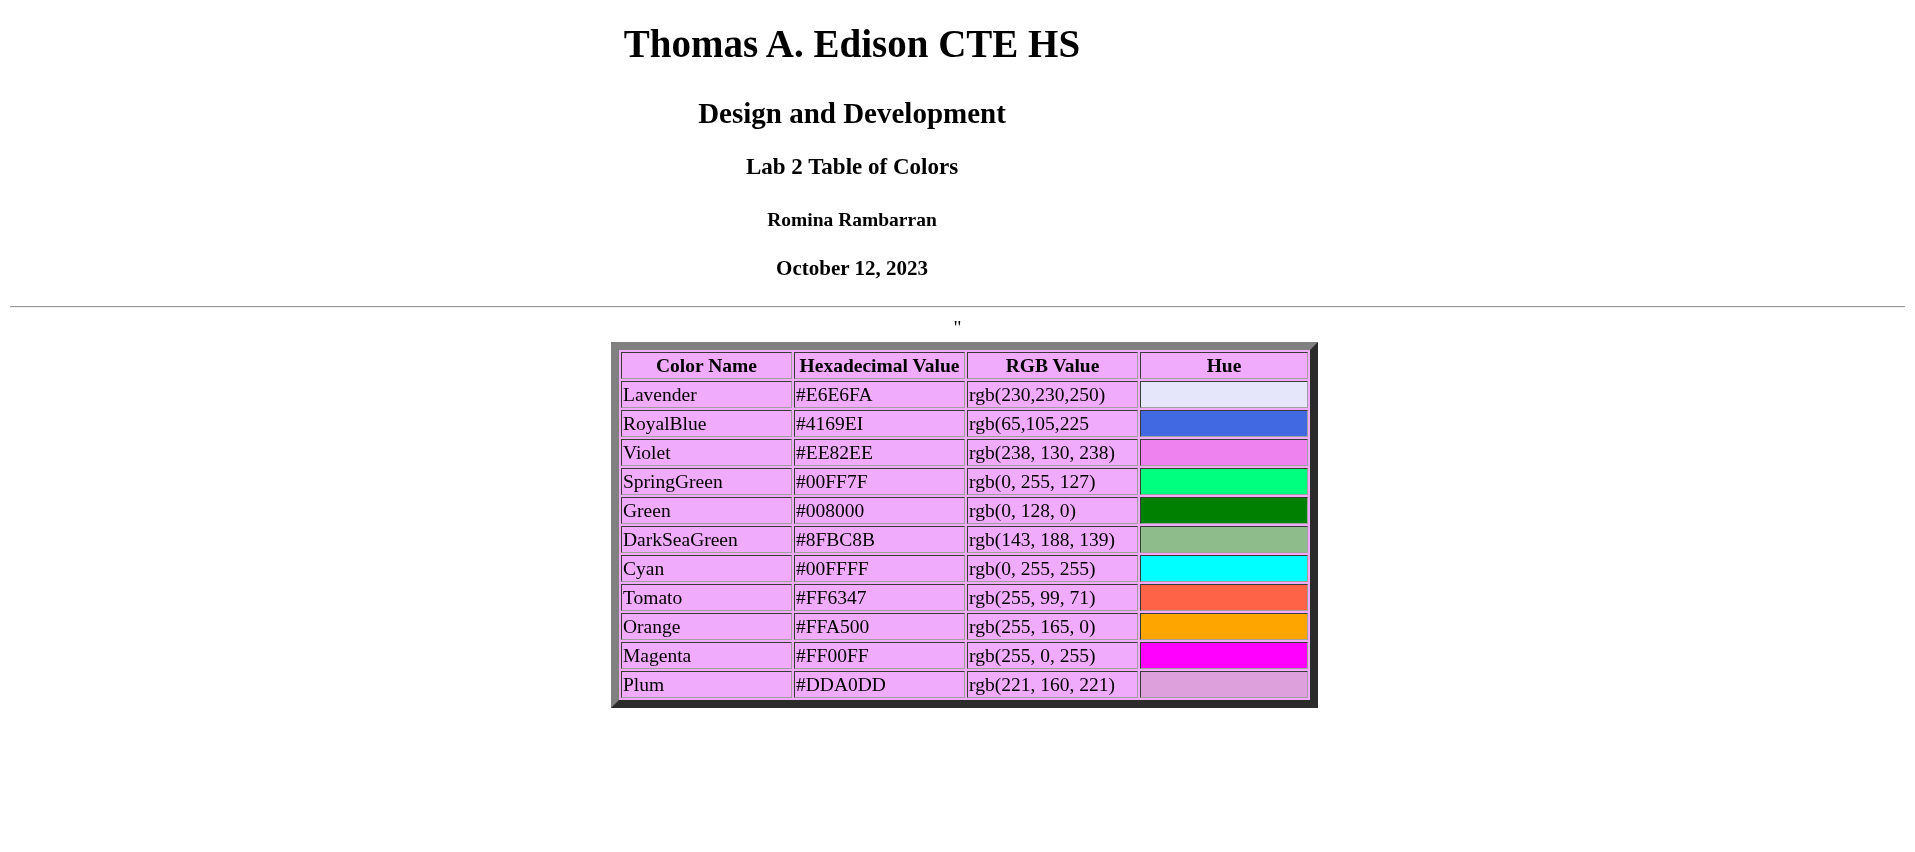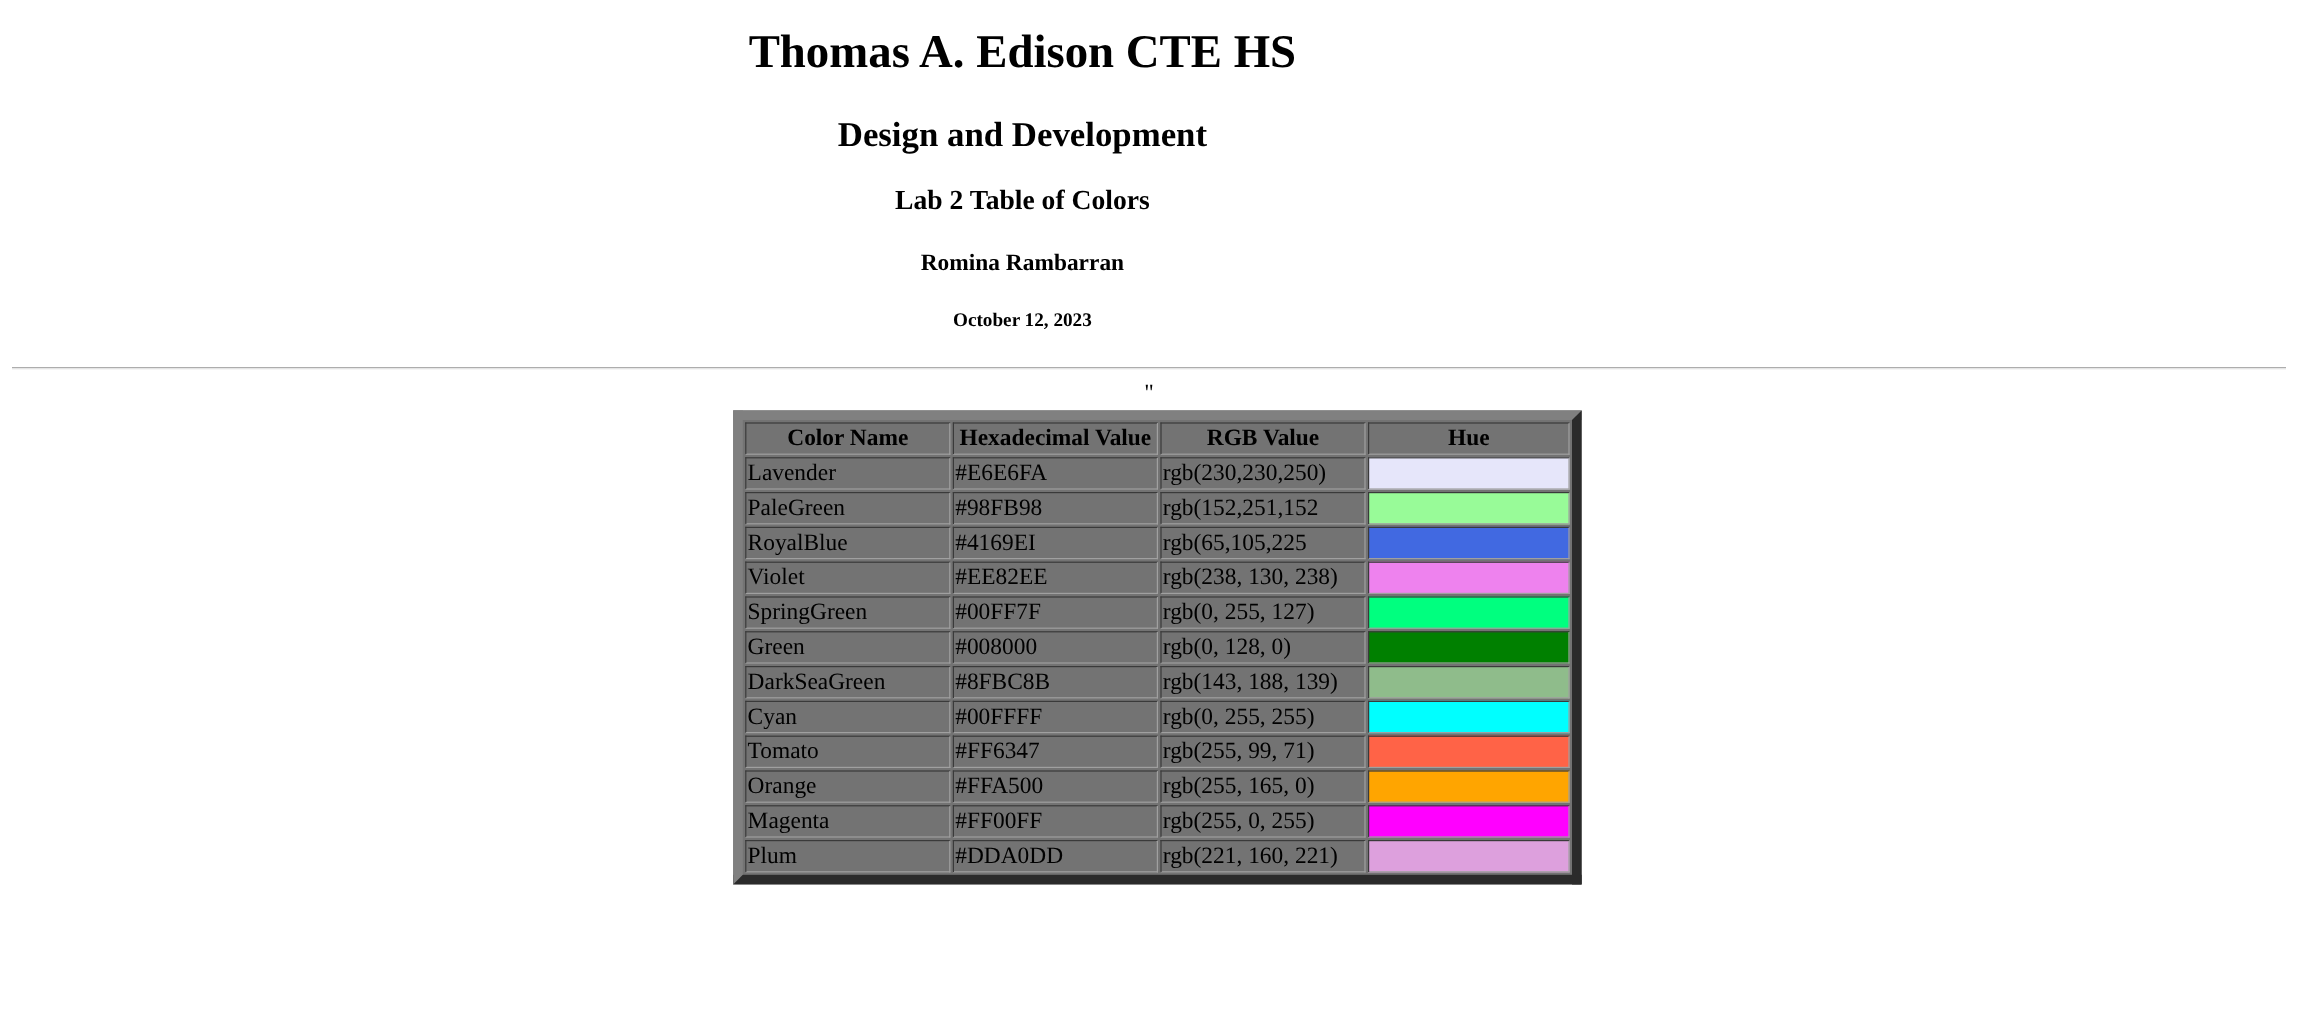--- a/index.html
+++ b/index.html
@@ -7,35 +7,35 @@
     width: 1915px; height: 852px; overflow: hidden;
     font-family: "Liberation Serif", "DejaVu Serif", serif;
     color: #000;
     position: relative;
   }
   .hd { position: absolute; left: 0; width: 1704px; text-align: center; font-weight: bold; margin: 0; white-space: nowrap; }
   #h1 { top: 21px; font-size: 39px; line-height: 46px; }
   #h2 { top: 96px; font-size: 29px; line-height: 34px; }
   #h3 { top: 153px; font-size: 23px; line-height: 28px; }
   #h4 { top: 208px; font-size: 19.5px; line-height: 24px; }
-  #h5 { top: 258px; font-size: 16px; line-height: 20px; }
+  #h5 { top: 258px; font-size: 21px; line-height: 20px; }
   #rule {
     position: absolute; left: 10px; top: 306px; width: 1895px; height: 0;
     border: none; border-top: 1px solid #9a9a9a; border-bottom: 1px solid #eeeeee; margin: 0;
   }
   #stray {
     position: absolute; left: 0; width: 1915px; top: 318px; text-align: center;
     font-size: 19.5px; line-height: 20px;
   }
   #color-table {
     position: absolute; left: 611px; top: 342px;
     border-collapse: separate; border-spacing: 2px;
     border-style: solid; border-width: 8px;
     border-color: #808080 #2b2b2b #2b2b2b #808080;
-    background: #737373;
+    background: #f0abfc;
   }
   #color-table th, #color-table td {
     border: 1px solid;
     border-color: #3a3a3a #a0a0a0 #a0a0a0 #3a3a3a;
     padding: 1px 1px;
     font-size: 19.5px;
     line-height: 23px;
     height: 23px;
     white-space: nowrap;
   }
@@ -69,28 +69,20 @@
       <th class="c3">RGB Value</th>
       <th class="c4">Hue</th>
     </tr>
   </thead>
   <tbody id="tbody">
       <tr>
         <td class="c1">Lavender</td>
         <td class="c2">#E6E6FA</td>
         <td class="c3">rgb(230,230,250)</td>
         <td class="c4 swatch" style="background: rgb(230, 230, 250);">
-          <span class="sw"></span>
-        </td>
-      </tr>
-      <tr>
-        <td class="c1">PaleGreen</td>
-        <td class="c2">#98FB98</td>
-        <td class="c3">rgb(152,251,152</td>
-        <td class="c4 swatch" style="background: rgb(152, 251, 152);">
           <span class="sw"></span>
         </td>
       </tr>
       <tr>
         <td class="c1">RoyalBlue</td>
         <td class="c2">#4169EI</td>
         <td class="c3">rgb(65,105,225</td>
         <td class="c4 swatch" style="background: rgb(65, 105, 225);">
           <span class="sw"></span>
         </td>

